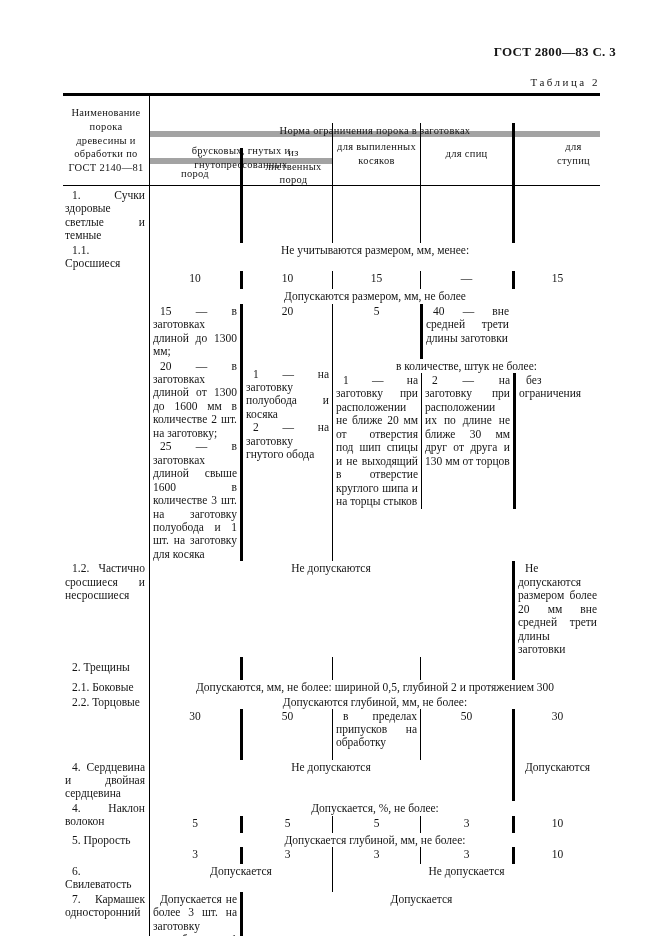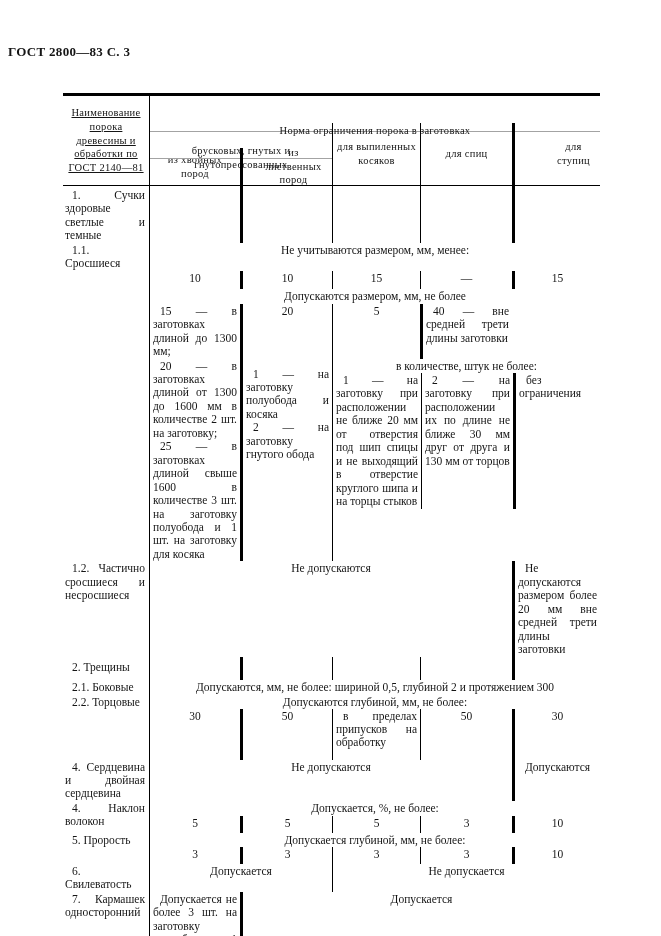--- a/index.html
+++ b/index.html
@@ -1,18 +1,18 @@
 <!DOCTYPE html>
 <html><head>
 <meta charset="utf-8">
 <style>
   html,body{margin:0;padding:0;background:#e8e8e8;}
   .page{position:relative;width:661px;height:936px;background:#ffffff;margin:0 auto;
         font-family:"Liberation Serif","DejaVu Serif",serif;color:#151515;overflow:hidden;}
-  .doc-ref{position:absolute;top:44px;left:8px;width:600px;
+  .doc-ref{position:absolute;top:44px;left:16px;width:600px;text-align:right;
            font-weight:bold;font-size:13px;letter-spacing:.3px;}
   .tbl-caption{position:absolute;top:76px;left:0;width:600px;text-align:right;
            font-size:11px;letter-spacing:2.5px;}
   .tbl{position:absolute;left:63px;top:93px;width:537px;border-top:3px solid #000;
        font-size:11.5px;line-height:1.17;}
   .band{display:grid;grid-template-columns:87px 90px 92px 88px 92px 88px;box-sizing:border-box;}
   .cols2{grid-template-columns:87px 450px;}
   .colsA{grid-template-columns:87px 362px 88px;}   
   .colsB{grid-template-columns:87px 182px 268px;}  
   .colsC{grid-template-columns:87px 90px 360px;}   
@@ -21,35 +21,36 @@
   .cl{box-sizing:border-box;padding:1px 3px 0 3px;min-width:0;}
   .rdv{border-right:1px solid #000;}
   .dv{border-left:1px solid #000;}
   .dvb{border-left:3px solid #000;}
   .ctr{text-align:center;}
   .jst{text-align:justify;text-indent:7px;}
   .stub{padding-left:2px;padding-right:4px;text-align:justify;text-indent:7px;}
   .hdr{grid-template-rows:27px 25px 37px;border-bottom:1px solid #000;}
   .hcell{display:flex;align-items:center;justify-content:center;text-align:center;
          font-size:10.5px;line-height:1.3;letter-spacing:.3px;padding:0 4px;box-sizing:border-box;}
-  .bb{border-bottom:1px solid #a3a3a3;margin-top:35px;}
+  .bb{border-bottom:6px solid #a3a3a3;margin-top:35px;}
   .qty-head{text-align:center;padding-top:1px;}
   .p + .p{margin-top:0;}
 </style>
 </head>
 <body>
 
 <div class="page">
 
   <div class="doc-ref">ГОСТ 2800—83 С. 3</div>
+  <div class="tbl-caption">Таблица 2</div>
 
   <div class="tbl">
 
     <div class="band hdr">
-      <div class="hcell rdv" style="grid-row:1/4;grid-column:1;text-decoration:underline;">Наименование порока древесины и обработки по ГОСТ 2140—81</div>
+      <div class="hcell rdv" style="grid-row:1/4;grid-column:1;">Наименование порока древесины и обработки по ГОСТ 2140—81</div>
       <div class="hcell bb" style="grid-row:1;grid-column:2/7;">Норма ограничения порока в заготовках</div>
       <div class="hcell" style="grid-row:3;grid-column:2;">из хвойных пород</div>
       <div class="hcell bb" style="grid-row:2;grid-column:2/4;">брусковых, гнутых и гнутопрессованных</div>
       <div class="hcell dvb" style="grid-row:3;grid-column:3;padding-left:16px;">из лиственных пород</div>
       <div class="hcell dv" style="grid-row:2/4;grid-column:4;">для выпиленных косяков</div>
       <div class="hcell dv" style="grid-row:2/4;grid-column:5;">для спиц</div>
       <div class="hcell dvb" style="grid-row:2/4;grid-column:6;padding-left:36px;">для ступиц</div>
     </div>
 
     <div class="band" style="min-height:50px;">

